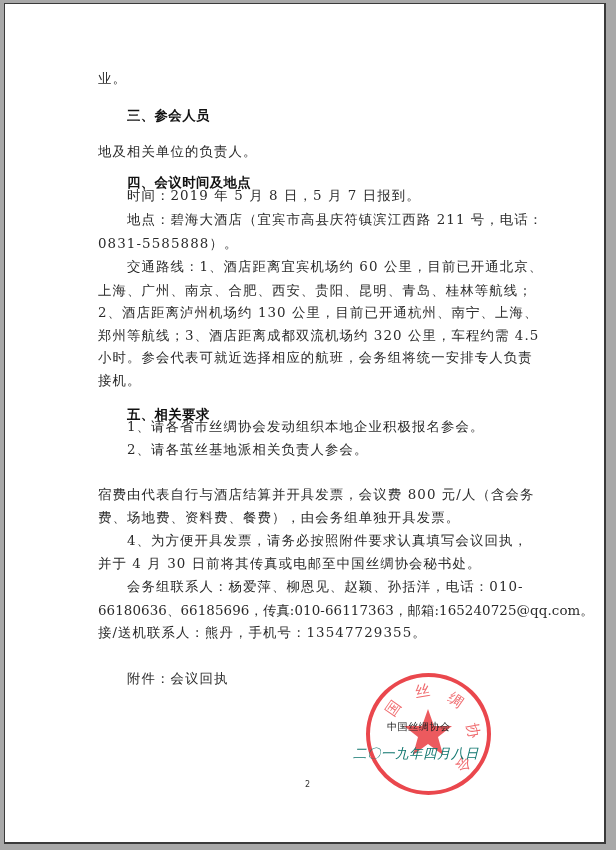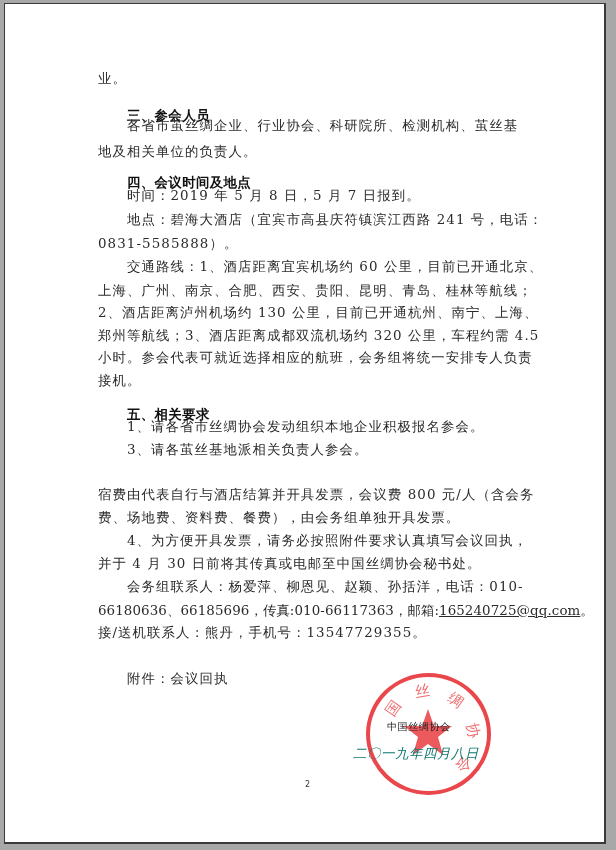--- a/index.html
+++ b/index.html
@@ -39,21 +39,20 @@
     }
     .line.indent { left: 122px; }
     .line.heading {
       font-family: "DejaVu Sans", "Liberation Sans", sans-serif;
       font-weight: bold;
       color: #111;
       letter-spacing: 0.4px;
       margin-top: 12px;
     }
     .email {
-      text-decoration: underline;
       text-align: right;
     }
     .page-number {
       position: absolute;
       left: 300px;
       top: 776px;
       font-family: "DejaVu Sans", sans-serif;
       font-size: 8px;
       color: #333;
     }
@@ -101,35 +100,34 @@
       font-style: italic;
     }
   </style>
 </head>
 <body>
 
 <div class="page">
 
   <div class="line" style="top:66px">业。</div>
   <div class="line indent heading" style="top:91px">三、参会人员</div>
-  <div class="line indent" style="top:113px">各省市茧丝绸企业、行业协会、科研院所、检测机构、茧丝基</div>
   <div class="line" style="top:139px">地及相关单位的负责人。</div>
   <div class="line indent heading" style="top:158px">四、会议时间及地点</div>
   <div class="line indent" style="top:183px">时间：2019 年 5 月 8 日，5 月 7 日报到。</div>
-  <div class="line indent" style="top:207px">地点：碧海大酒店（宜宾市高县庆符镇滨江西路 241 号，电话：</div>
+  <div class="line indent" style="top:207px">地点：碧海大酒店（宜宾市高县庆符镇滨江西路 211 号，电话：</div>
   <div class="line" style="top:231px">0831-5585888）。</div>
   <div class="line indent" style="top:254px">交通路线：1、酒店距离宜宾机场约 60 公里，目前已开通北京、</div>
   <div class="line" style="top:278px">上海、广州、南京、合肥、西安、贵阳、昆明、青岛、桂林等航线；</div>
   <div class="line" style="top:300px">2、酒店距离泸州机场约 130 公里，目前已开通杭州、南宁、上海、</div>
   <div class="line" style="top:323px">郑州等航线；3、酒店距离成都双流机场约 320 公里，车程约需 4.5</div>
   <div class="line" style="top:345px">小时。参会代表可就近选择相应的航班，会务组将统一安排专人负责</div>
   <div class="line" style="top:368px">接机。</div>
   <div class="line indent heading" style="top:390px">五、相关要求</div>
   <div class="line indent" style="top:414px">1、请各省市丝绸协会发动组织本地企业积极报名参会。</div>
-  <div class="line indent" style="top:437px">3、请各茧丝基地派相关负责人参会。</div>
+  <div class="line indent" style="top:437px">2、请各茧丝基地派相关负责人参会。</div>
   <div class="line" style="top:482px">宿费由代表自行与酒店结算并开具发票，会议费 800 元/人（含会务</div>
   <div class="line" style="top:505px">费、场地费、资料费、餐费），由会务组单独开具发票。</div>
   <div class="line indent" style="top:528px">4、为方便开具发票，请务必按照附件要求认真填写会议回执，</div>
   <div class="line" style="top:551px">并于 4 月 30 日前将其传真或电邮至中国丝绸协会秘书处。</div>
   <div class="line indent" style="top:574px">会务组联系人：杨爱萍、柳恩见、赵颖、孙括洋，电话：010-</div>
 
   <div class="line" style="top:598px; letter-spacing:0.1px"><span>66180636、66185696，传真:010-66117363，邮箱:</span><span class="email">165240725@qq.com</span><span>。</span></div>
 
   <div class="line" style="top:620px">接/送机联系人：熊丹，手机号：13547729355。</div>
 

